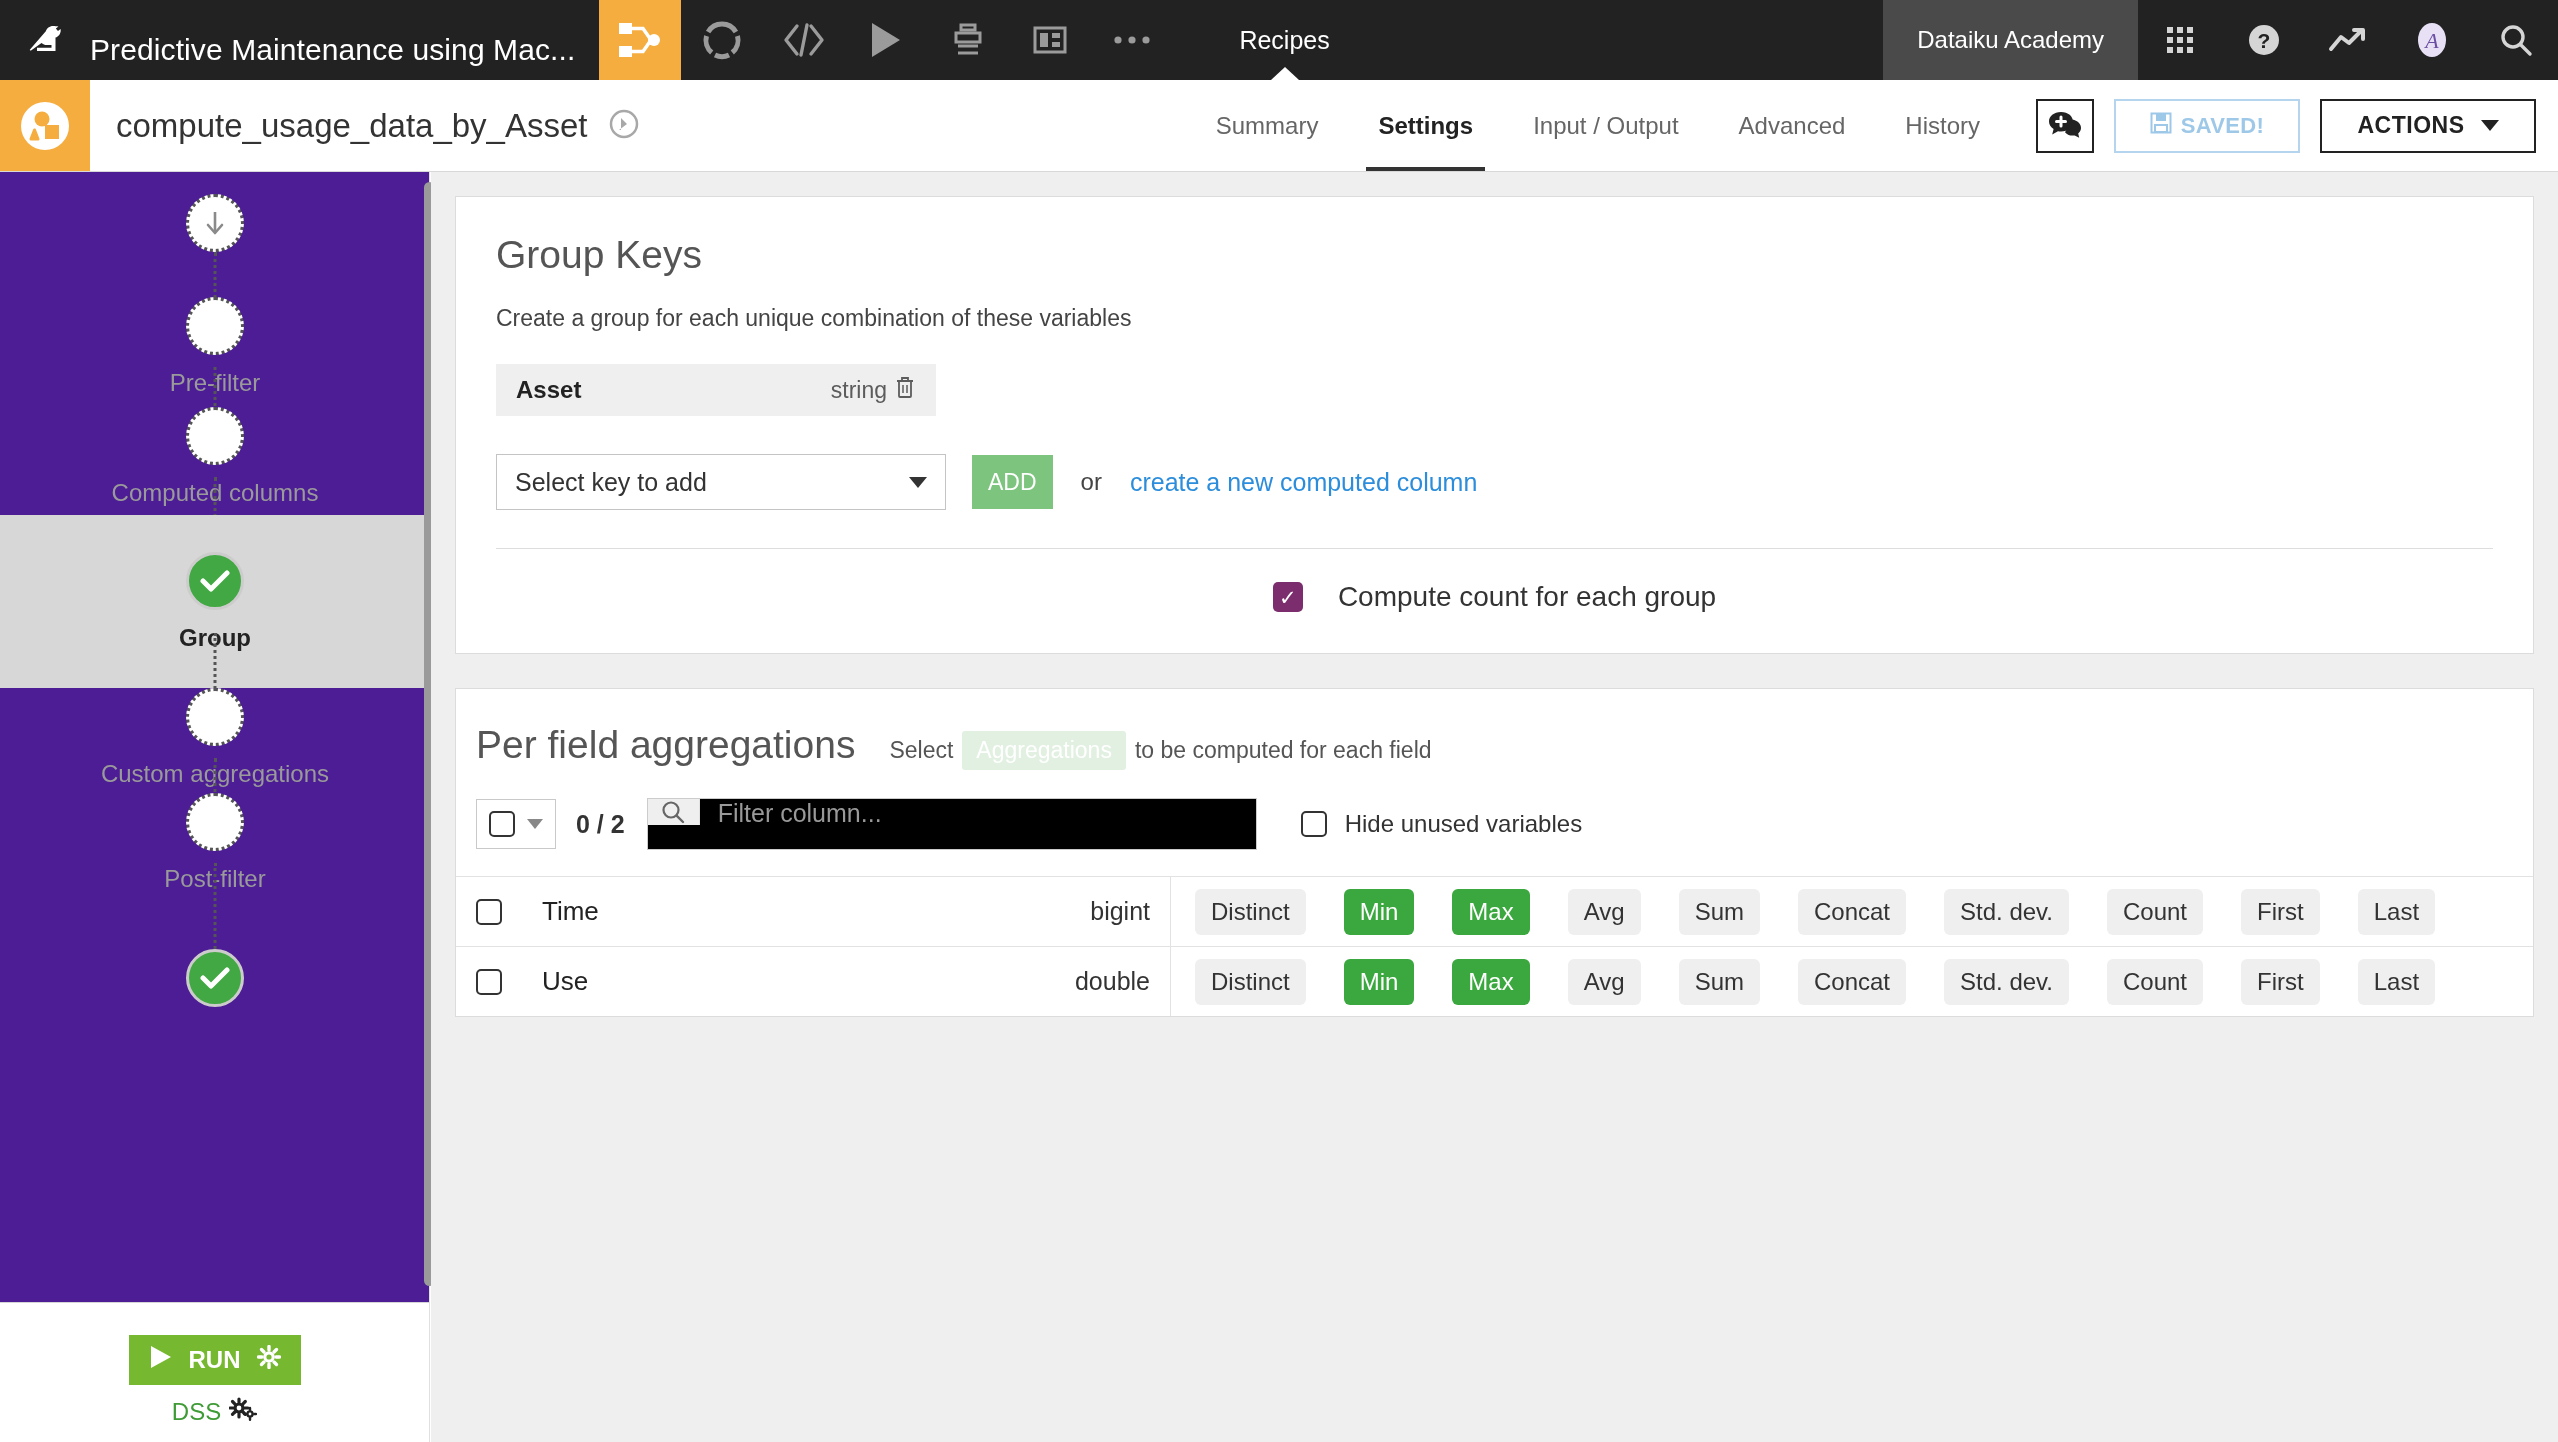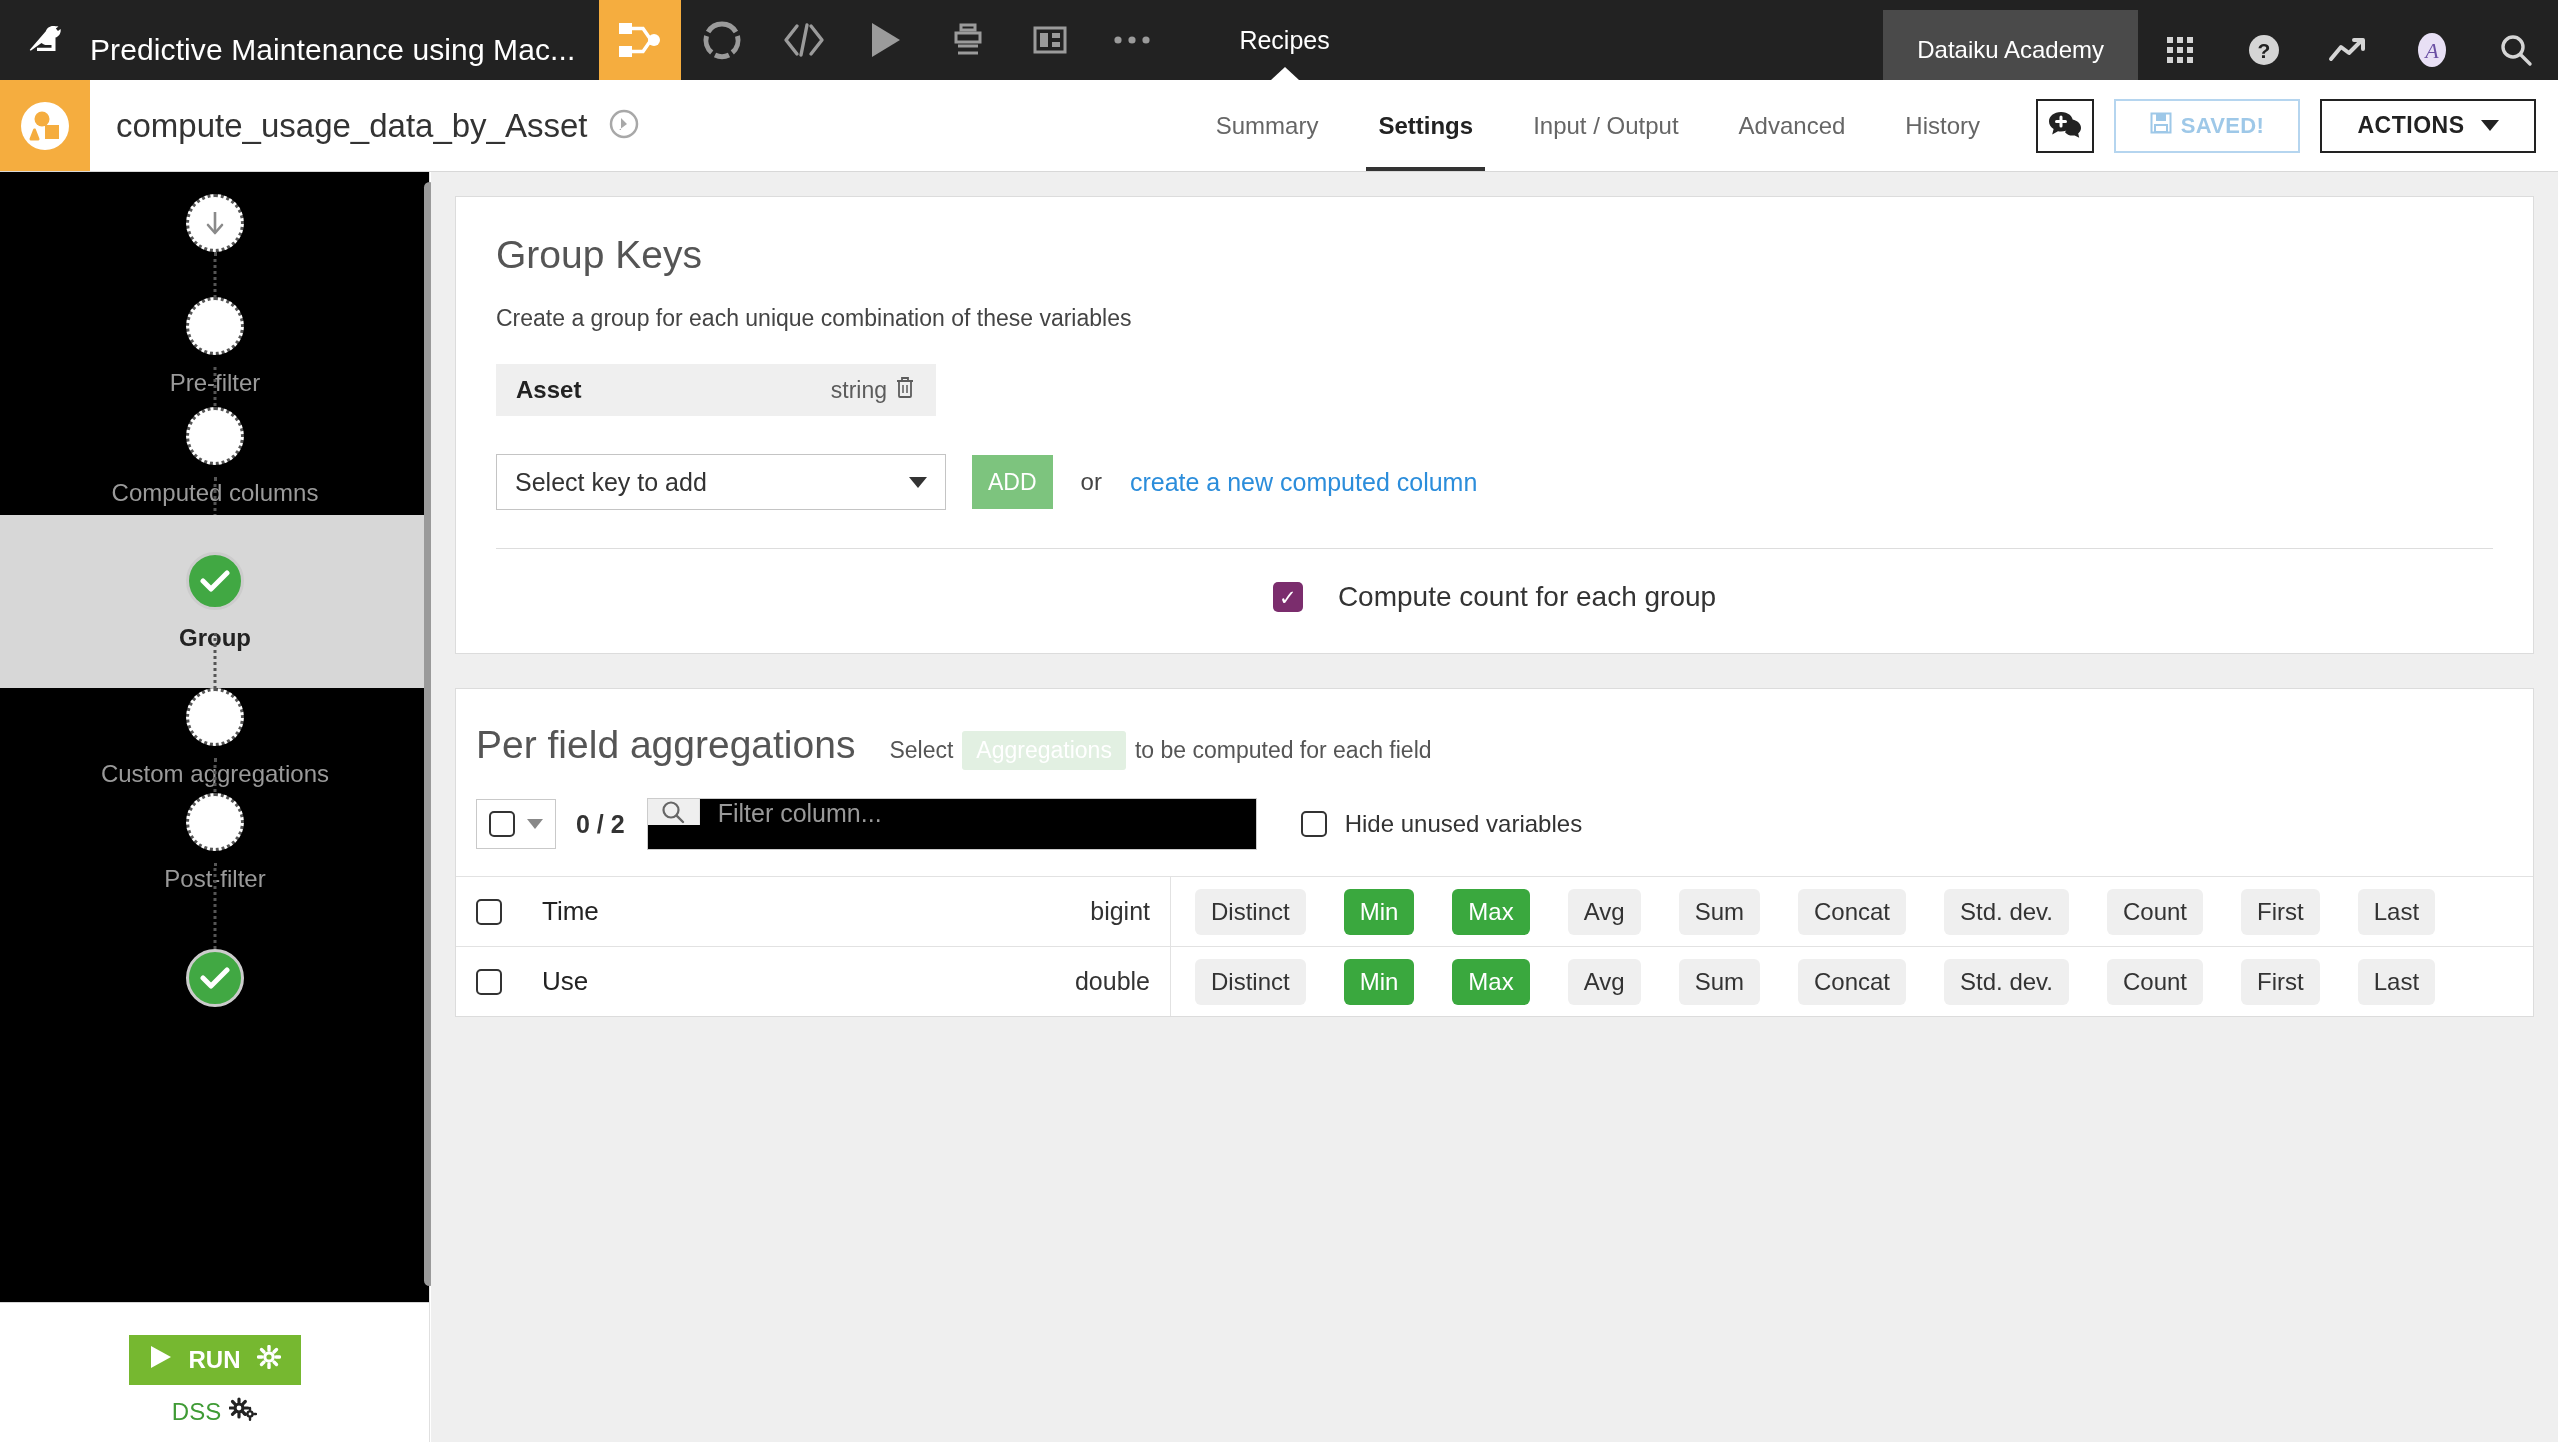--- a/index.html
+++ b/index.html
@@ -49,21 +49,21 @@
   .recipes-caret {
     position: absolute; bottom: 0; left: 50%;
     transform: translateX(-50%);
     width: 0; height: 0;
     border-left: 14px solid transparent;
     border-right: 14px solid transparent;
     border-bottom: 13px solid #ffffff;
   }
   .topbar-right {
     margin-left: auto;
-    display: flex; align-items: center;
+    display: flex; align-items: flex-start;
   }
   .academy-chip {
     background: #4a4a4a; color: #ffffff;
     display: flex; align-items: center;
     padding: 0 34px; font-size: 24px;
     height: 80px;
   }
   .tb-right-icon {
     width: 84px; height: 80px; flex: 0 0 84px;
     display: flex; align-items: center; justify-content: center;
@@ -134,21 +134,21 @@
     width: 0; height: 0;
     border-left: 9px solid transparent;
     border-right: 9px solid transparent;
     border-top: 11px solid #222222;
   }
 
   
   .sidebar {
     position: absolute; top: 172px; left: 0;
     width: 430px; height: 1270px;
-    background: #000000;
+    background: #4c1d95;
     border-right: 1px solid #e0e0e0;
   }
   .steps-scroll {
     position: absolute; top: 0; left: 0;
     width: 430px; height: 1130px;
     overflow: hidden;
   }
   .step {
     position: relative;
     height: 171px;

